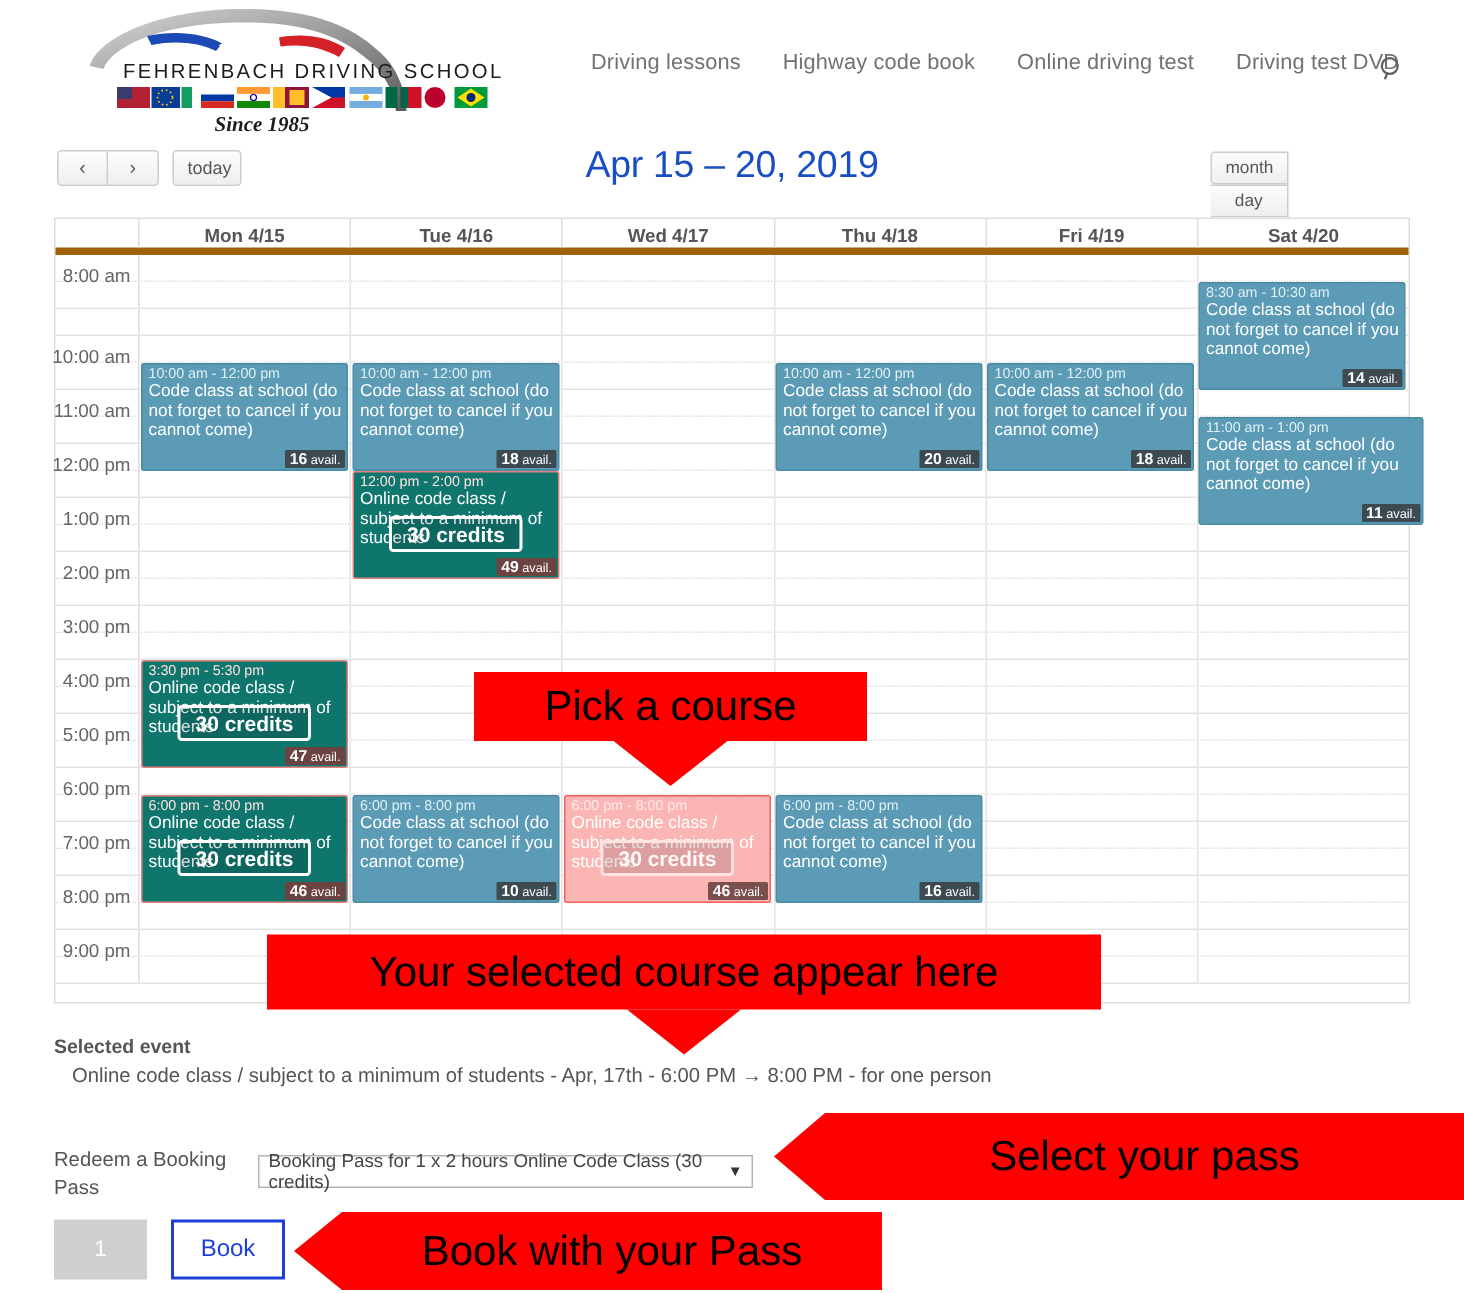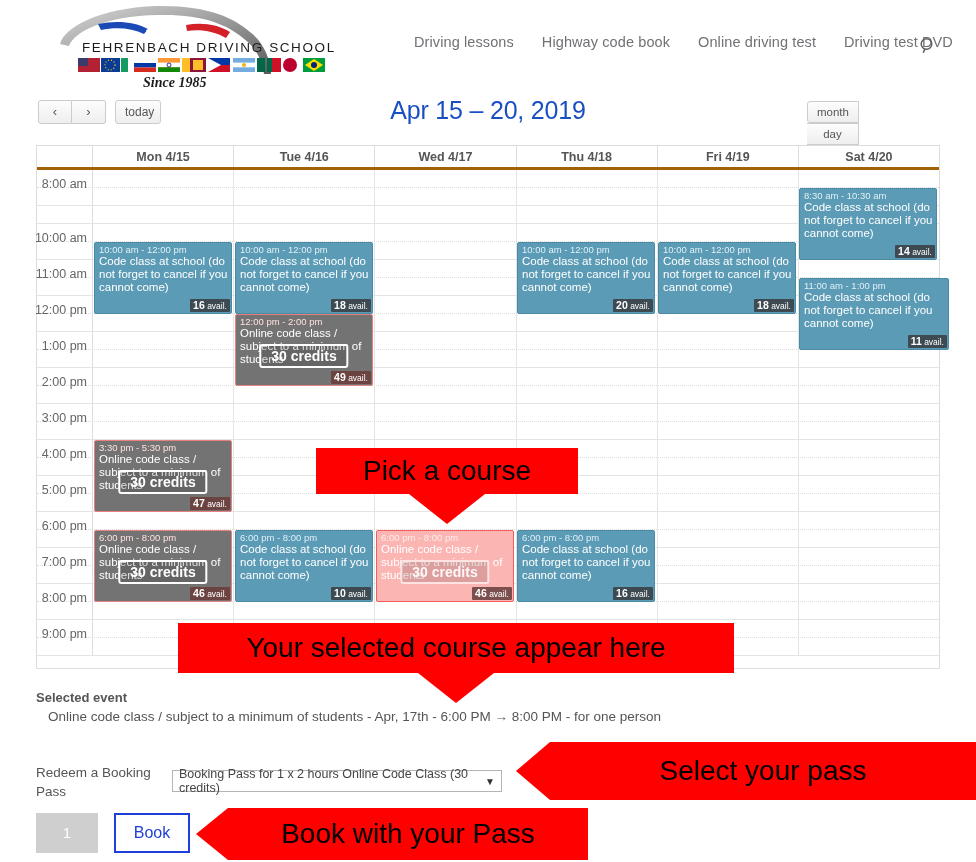--- a/index.html
+++ b/index.html
@@ -5,21 +5,21 @@
   html,body{margin:0;padding:0;}
   body{
     width:976px;height:862px;background:#ffffff;
     font-family:"Liberation Sans",sans-serif;
     color:#444;position:relative;overflow:hidden;
   }
   
   .site-header{position:absolute;left:0;top:0;width:976px;height:92px;}
   .logo{position:absolute;left:38px;top:2px;width:300px;height:88px;}
   .logo svg{display:block;}
-  .mainnav{position:absolute;left:400px;top:34px;display:flex;gap:0;}
+  .mainnav{position:absolute;left:380px;top:34px;display:flex;gap:0;}
   .mainnav a{
     font-size:14.5px;color:#6f7174;text-decoration:none;
     padding:0 14px;white-space:nowrap;letter-spacing:.1px;
   }
   .search-btn{
     position:absolute;left:916px;top:34px;width:24px;height:24px;
     display:flex;align-items:center;justify-content:center;cursor:pointer;
   }
   .btn-group{position:absolute;display:flex;}
   .fcbtn{
@@ -48,21 +48,21 @@
   .viewgrp .fcbtn:last-child{border-radius:0 3px 3px 0;border-left:none;}
   .cal-title{
     position:absolute;left:0;top:96px;width:976px;text-align:center;
     font-size:25px;color:#1a4fc4;font-weight:400;letter-spacing:-.2px;
   }
   
   .cal{
     position:absolute;left:36px;top:145px;width:904px;height:524px;
     border:1px solid #dddddd;box-sizing:border-box;background:#fff;
   }
-  .cal-head{display:flex;height:24px;border-bottom:3px solid #a16207;box-sizing:border-box;}
+  .cal-head{display:flex;height:24px;border-bottom:5px solid #a16207;box-sizing:border-box;}
   .cal-head .gutter{width:56px;border-right:1px solid #dddddd;box-sizing:border-box;flex:0 0 56px;}
   .cal-head .dayhead{
     flex:1 1 0;border-right:1px solid #dddddd;box-sizing:border-box;
     text-align:center;font-size:12.5px;color:#555;font-weight:bold;
     line-height:23px;
   }
   .cal-head .dayhead:last-child{border-right:none;}
   .cal-body{position:relative;height:498px;}
   .slots{position:absolute;left:0;top:0;width:100%;height:100%;}
   .slotrow{height:18px;box-sizing:border-box;display:flex;}
@@ -96,21 +96,21 @@
   .ev .credits{
     position:absolute;left:50%;transform:translateX(-50%);
     bottom:17px;
     border:2px solid #ffffff;border-radius:3px;
     background:rgba(0,0,0,.12);
     color:#ffffff;font-weight:bold;font-size:14px;line-height:18px;
     padding:1px 10px;white-space:nowrap;
   }
   .ev.blue{background:#5b9bb5;border-color:#4a8aa4;color:#ffffff;}
   .ev.blue .evtime{color:#dff0f7;}
-  .ev.pink{background:#737373;border-color:#e8817e;color:#ffffff;}
+  .ev.pink{background:#0f766e;border-color:#e8817e;color:#ffffff;}
   .ev.pink .evtime{color:#ffe2e1;}
   .ev.pink .avail{background:#6b4442;}
   .ev.pink-sel{background:#fbb6b4;border-color:#f25f5c;color:#ffffff;}
   .ev.pink-sel .evtime{color:#ffecec;}
   .ev.pink-sel .avail{background:#7b4f4d;}
   .ev.pink-sel .credits{border-color:#ffe3e2;color:#fff7f7;}
   
   .anno{position:absolute;z-index:50;}
   .anno .body{
     background:#fe0000;color:#000;display:flex;align-items:center;

